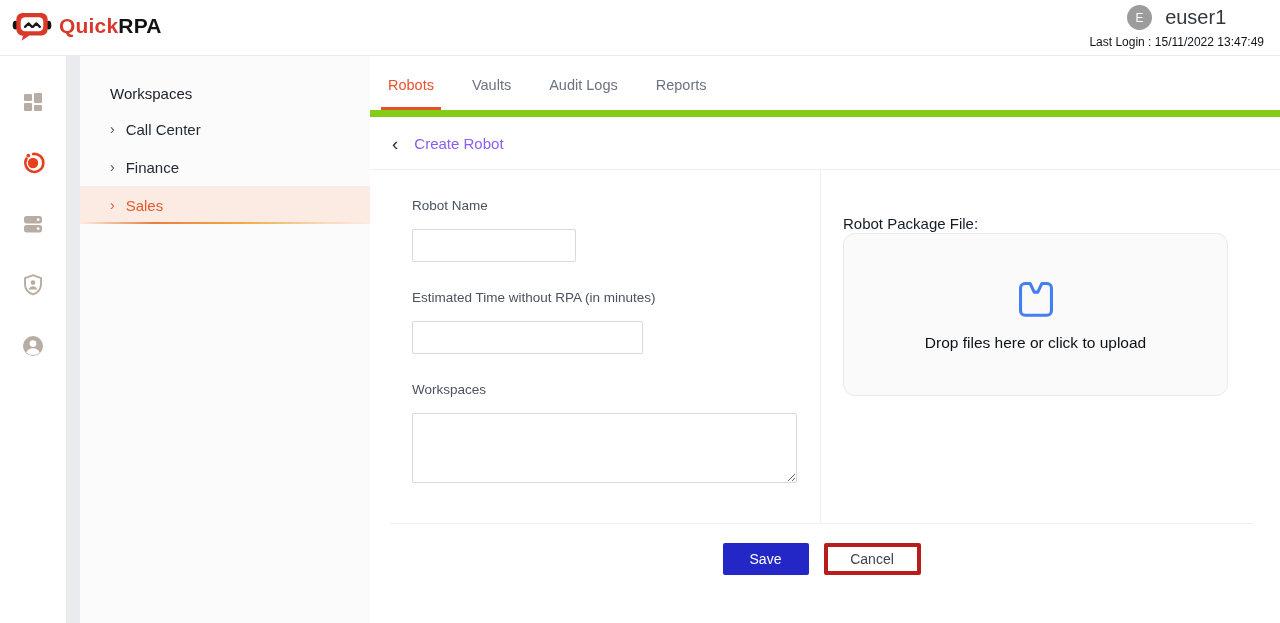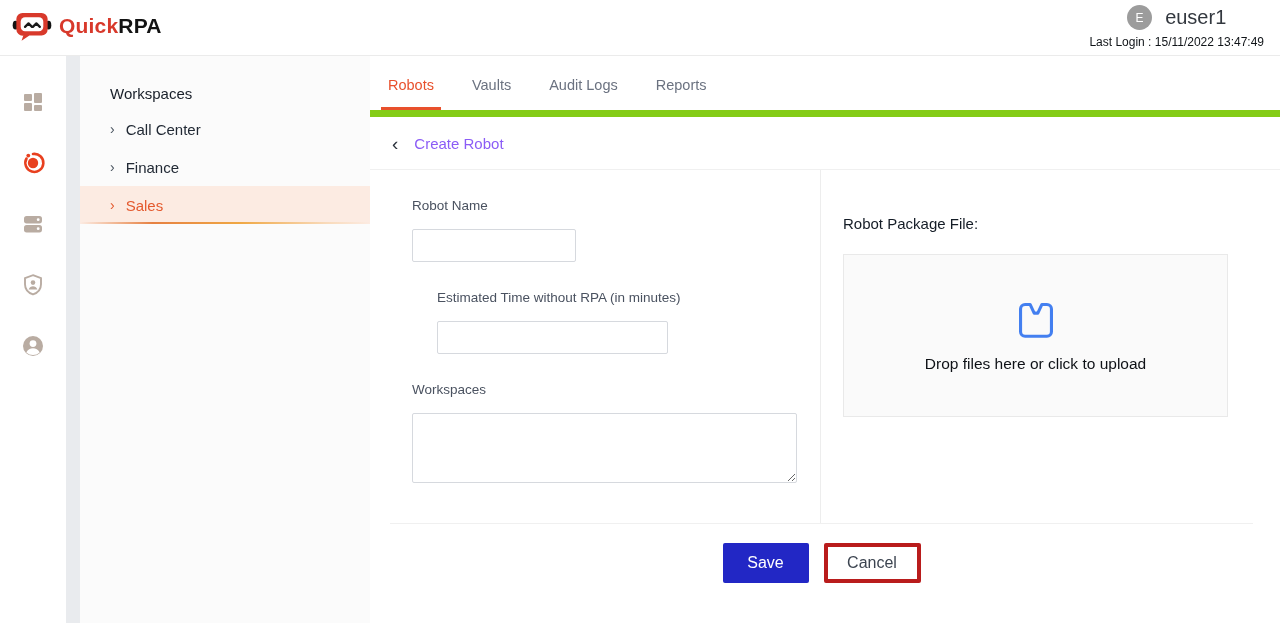--- a/index.html
+++ b/index.html
@@ -54,37 +54,37 @@
   .create-title { margin-left:16px; font-size:15px; color:#8b5cf6; }
 
   .form-wrap { height:353px; display:flex; }
   .left-pane { width:450px; padding:28px 0 0 42px; }
   .field-label { font-size:13.5px; color:#4a5260; margin-bottom:16px; }
   .field input { height:33px; border:1px solid #d6d9de; border-radius:2px; background:#fff;
     font-size:14px; padding:0 8px; color:#222; outline:none; }
   .row1 { display:flex; }
   .col-name { margin-right:57px; }
   .col-name input, .col-version input { width:164px; }
-  .row2 { margin-top:28px;margin-left:25px; }
+  .row2 { margin-top:28px; }
   .row2 input { width:231px; }
   .row3 { margin-top:28px; }
   .row3 textarea { width:385px; height:70px; border:1px solid #d6d9de; border-radius:2px;
     resize:both; outline:none; font-family:"Liberation Sans", sans-serif; font-size:14px; padding:6px 8px; }
 
   .right-pane { flex:1; border-left:1px solid #ededed; padding:45px 0 0 22px; }
   .pkg-label { font-size:15px; color:#141c26; }
-  .dropzone { margin-top:22px; width:385px; height:163px; background:#fafafa; border:1px solid #e9e9e9;
-    border-radius:0; display:flex; flex-direction:column; align-items:center; justify-content:center; cursor:pointer; }
+  .dropzone { margin-top:1px; width:385px; height:163px; background:#fafafa; border:1px solid #e9e9e9;
+    border-radius:12px; display:flex; flex-direction:column; align-items:center; justify-content:center; cursor:pointer; }
   .dz-icon svg { width:48px; height:40px; }
   .dz-title { margin-top:12px; font-size:15.5px; color:#0e1116; }
   .dz-hint { margin-top:16px; font-size:13px; color:#b6bac0; }
 
   .footer { margin:0 27px 0 20px; border-top:1px solid #f0f0f0; padding-top:19px;
     display:flex; justify-content:center; gap:15px; }
-  .btn { height:40px; font-size:16px; border-radius:2px; cursor:pointer;
+  .btn { height:32px; font-size:14px; border-radius:2px; cursor:pointer;
     font-family:"Liberation Sans", sans-serif; }
   .btn-save { width:86px; background:#2227c5; color:#fff; border:none; }
   .btn-cancel { width:97px; background:#fff; color:#3c4450; border:4px solid #b91c1c; }
 </style>
 </head>
 <body>
 
 <div class="header">
   <div class="brand">
     <svg viewBox="0 0 46 38">

